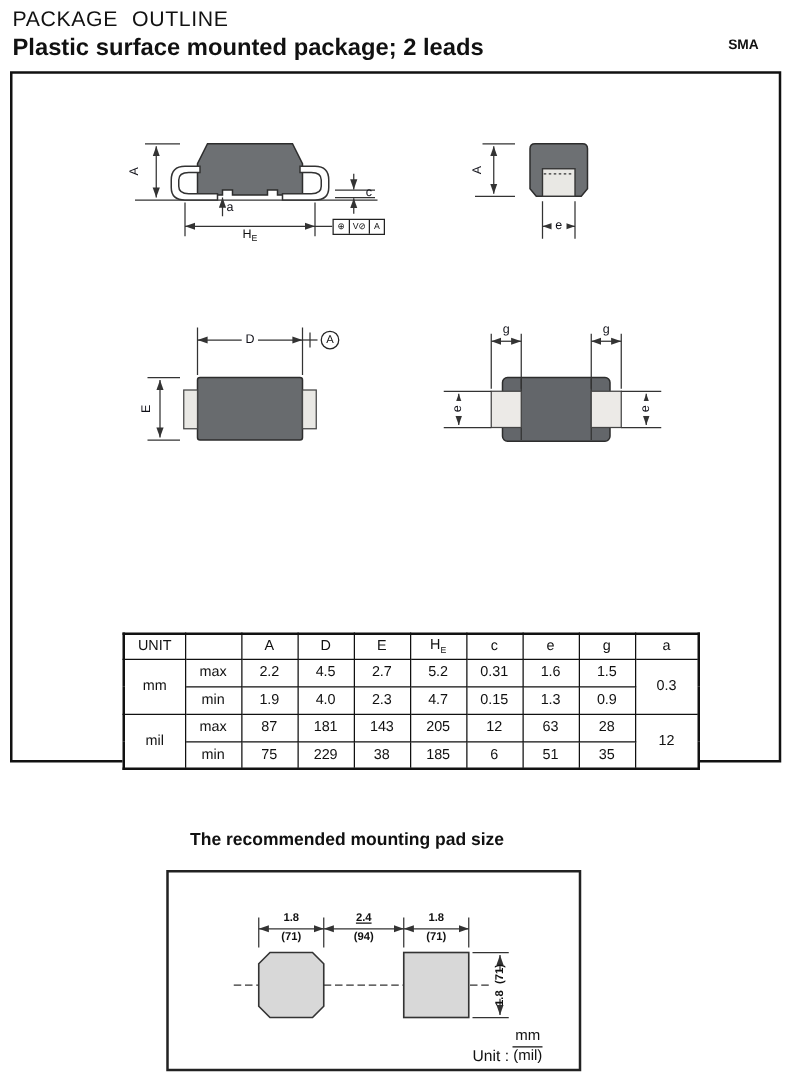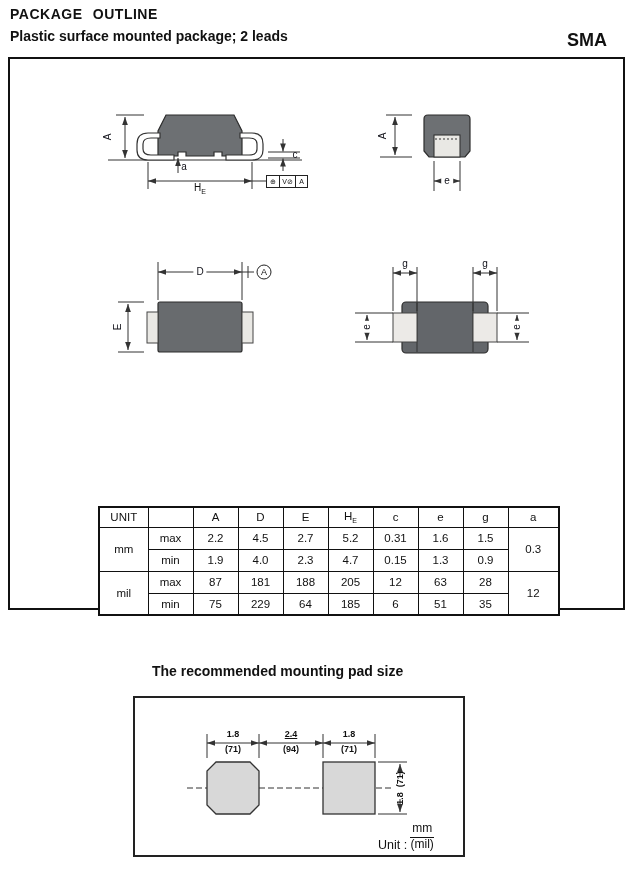--- a/index.html
+++ b/index.html
@@ -2,23 +2,23 @@
 <html><head>
 <meta charset="utf-8">
 <style>
   * { margin:0; padding:0; box-sizing:border-box; }
   html,body { background:#ffffff; }
   body {
     width:633px; height:869px; position:relative;
     font-family:"Liberation Sans", sans-serif; color:#111;
   }
   .abs { position:absolute; }
-  .page-title { left:10px; top:6px; font-size:14px; font-weight:bold; letter-spacing:.5px; word-spacing:6px; }
-  .page-subtitle { left:10px; top:28px; font-size:14px; font-weight:bold; }
-  .pkg-name { right:26px; top:30px; font-size:18px; font-weight:bold; }
+  .page-title { left:10px; top:6px; font-size:17px; font-weight:normal; letter-spacing:.5px; word-spacing:6px; }
+  .page-subtitle { left:10px; top:28px; font-size:19px; font-weight:bold; }
+  .pkg-name { right:26px; top:30px; font-size:11px; font-weight:bold; }
   .outline-box { left:8px; top:57px; width:617px; height:553px; border:2px solid #111; }
   .outline-svg { left:0; top:0; }
   svg line, svg path.ln, svg polyline { stroke:#333; stroke-width:1; fill:none; }
   .dim-label {
     position:absolute; font-size:10px; color:#101018; line-height:1;
     transform:translate(-50%,-50%); white-space:nowrap;
   }
   .rot { transform:translate(-50%,-50%) rotate(-90deg); }
   .on-line { background:#fff; padding:0 3px; }
   .he-label { position:absolute; transform:translate(-50%,0); font-size:10px; line-height:1; }
@@ -214,32 +214,32 @@
           <td>4.7</td>
           <td>0.15</td>
           <td>1.3</td>
           <td>0.9</td>
         </tr>
         <tr>
           <td rowspan="2">mil</td>
           <td>max</td>
           <td>87</td>
           <td>181</td>
-          <td>188</td>
+          <td>143</td>
           <td>205</td>
           <td>12</td>
           <td>63</td>
           <td>28</td>
           <td rowspan="2">12</td>
         </tr>
         <tr>
           <td>min</td>
           <td>75</td>
           <td>229</td>
-          <td>64</td>
+          <td>38</td>
           <td>185</td>
           <td>6</td>
           <td>51</td>
           <td>35</td>
         </tr>
       </tbody>
     </table>
   </div>
 </div>
 

